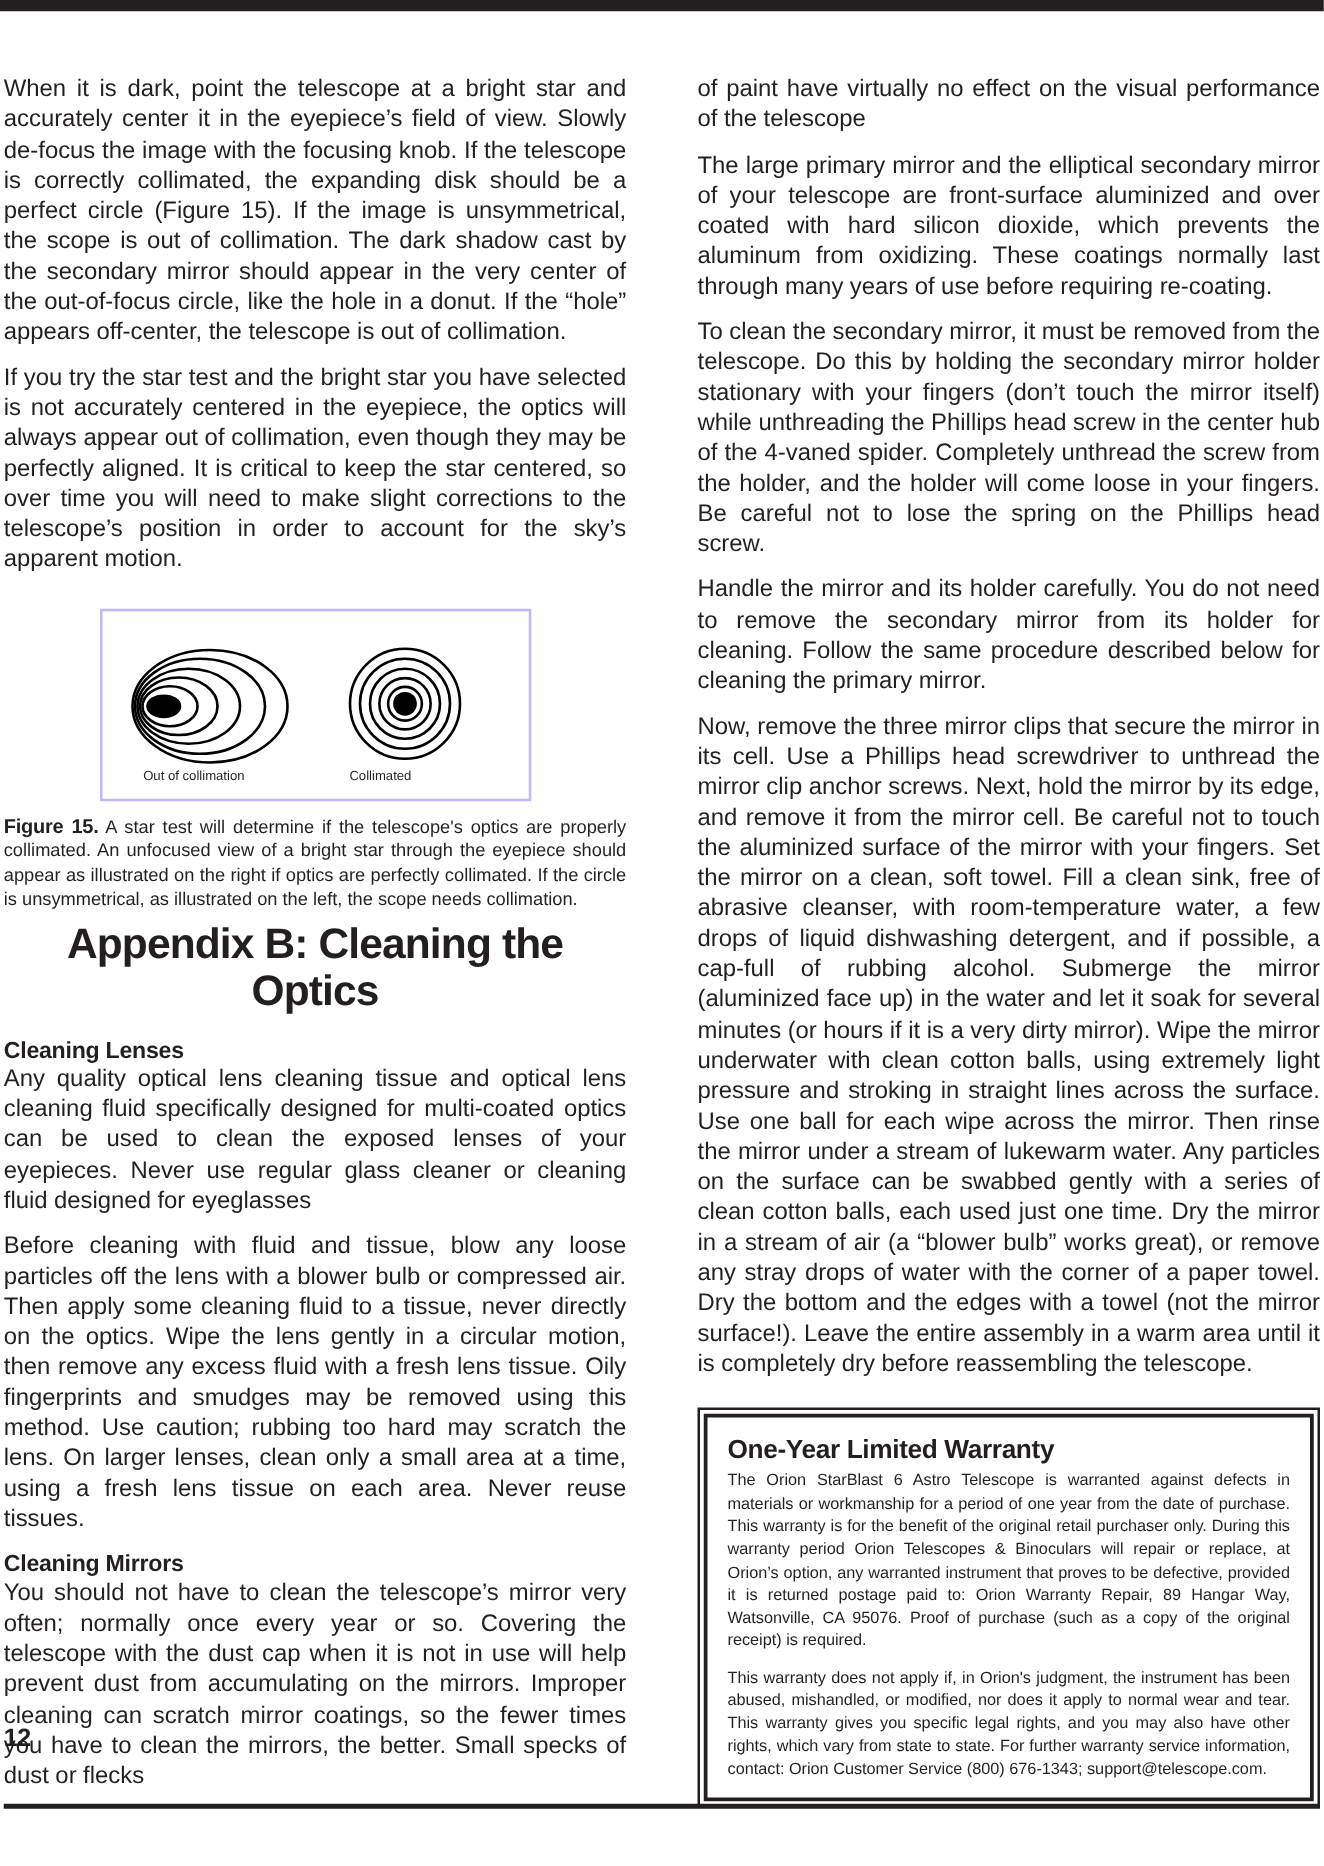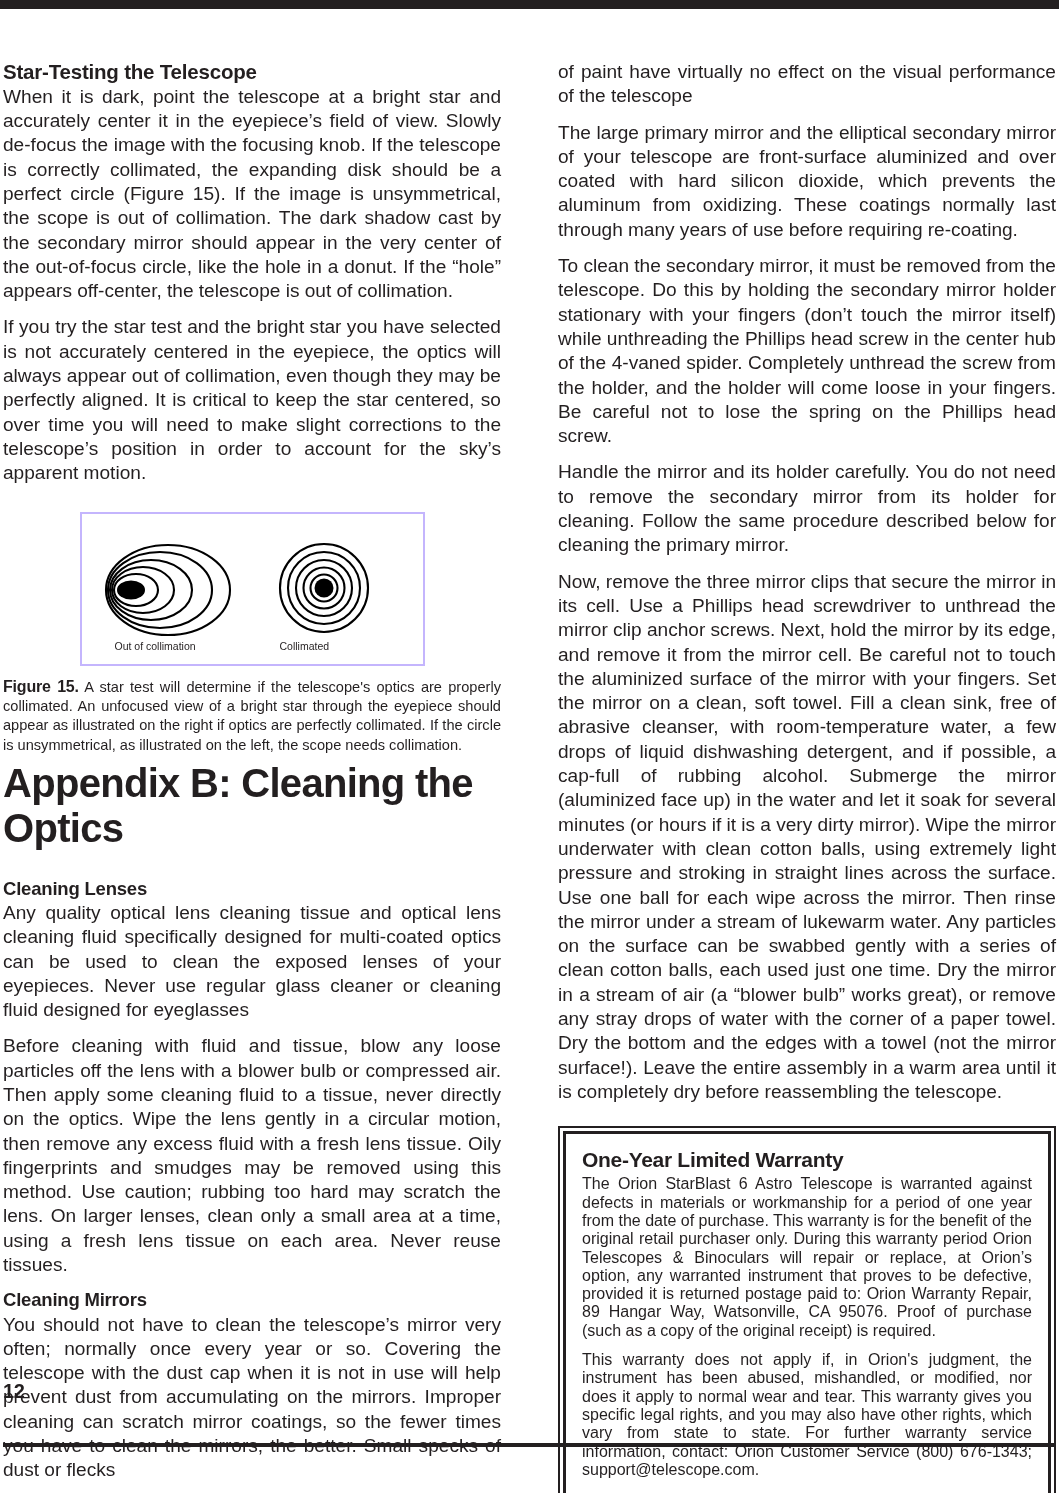--- a/index.html
+++ b/index.html
@@ -48,25 +48,26 @@
 
   h2.section-head {
     font-size: 20.5px;
     font-weight: bold;
     letter-spacing: -0.2px;
     margin: 0 0 1px 0;
     line-height: 1.16;
   }
 
   h1.appendix-head {
-    font-size: 40px;
+    font-size: 34px;
     font-weight: bold;
     letter-spacing: -0.7px;
     line-height: 1.12;
-    margin: 0 0 27px 0;
+    margin: 0 0 16px 0;
+    text-align: center;
   }
 
   h3.sub-head {
     font-size: 18.5px;
     font-weight: bold;
     letter-spacing: -0.2px;
     margin: 0 0 1px 0;
     line-height: 1.2;
   }
 
@@ -130,21 +131,21 @@
   }
   .warranty-title {
     font-size: 21px;
     font-weight: bold;
     letter-spacing: -0.3px;
     text-align: left;
     margin: 0 0 3px 0;
     line-height: 1.2;
   }
   p.warranty-text {
-    font-size: 16px;
+    font-size: 13px;
     line-height: 18.3px;
     text-align: justify;
     margin: 0 0 11px 0;
   }
   p.warranty-text:last-child { margin-bottom: 0; }
 
   
   .footer-rule {
     position: absolute;
     left: 3px;
@@ -167,21 +168,20 @@
 <body>
 
 <div class="page">
 
   <div class="top-rule"></div>
 
   <div class="columns">
 
     <div class="col col-left">
 
-      <h2 class="section-head">Star-Testing the Telescope</h2>
 
       <p class="body-text">When it is dark, point the telescope at a bright star and accurately center it in the eyepiece’s field of view. Slowly de-focus the image with the focusing knob. If the telescope is correctly collimated, the expanding disk should be a perfect circle (Figure 15). If the image is unsymmetrical, the scope is out of collimation. The dark shadow cast by the secondary mirror should appear in the very center of the out-of-focus circle, like the hole in a donut. If the “hole” appears off-center, the telescope is out of collimation.</p>
 
       <p class="body-text">If you try the star test and the bright star you have selected is not accurately centered in the eyepiece, the optics will always appear out of collimation, even though they may be perfectly aligned. It is critical to keep the star centered, so over time you will need to make slight corrections to the telescope’s position in order to account for the sky’s apparent motion.</p>
 
       <div class="figure-block">
         <div class="figure-frame">
           <svg width="341" height="150" viewBox="0 0 341 150">
 
             <g fill="none" stroke="#000" stroke-width="2.1">

